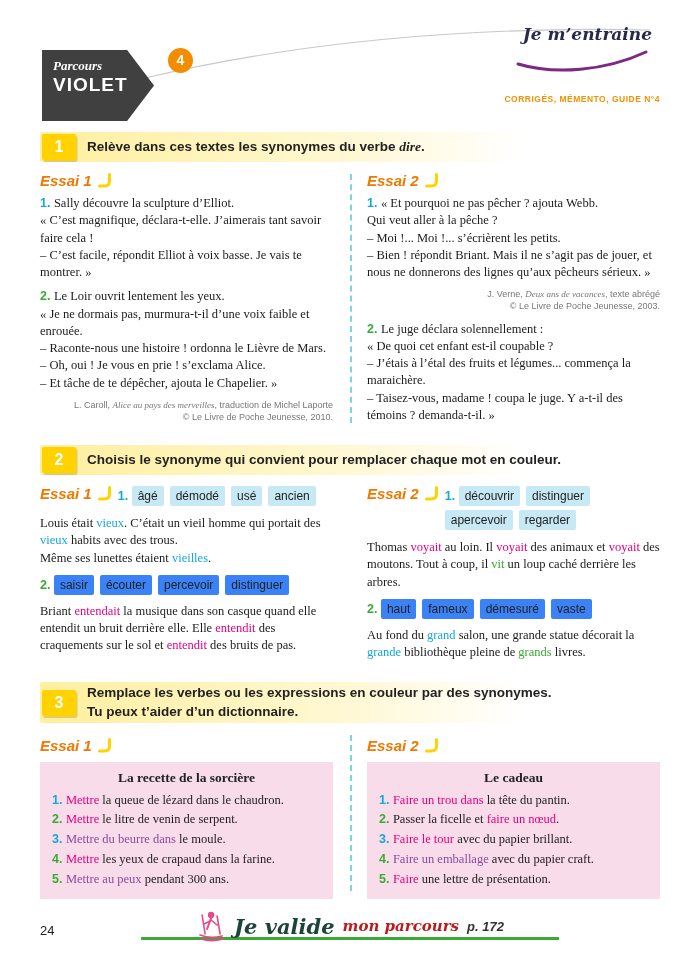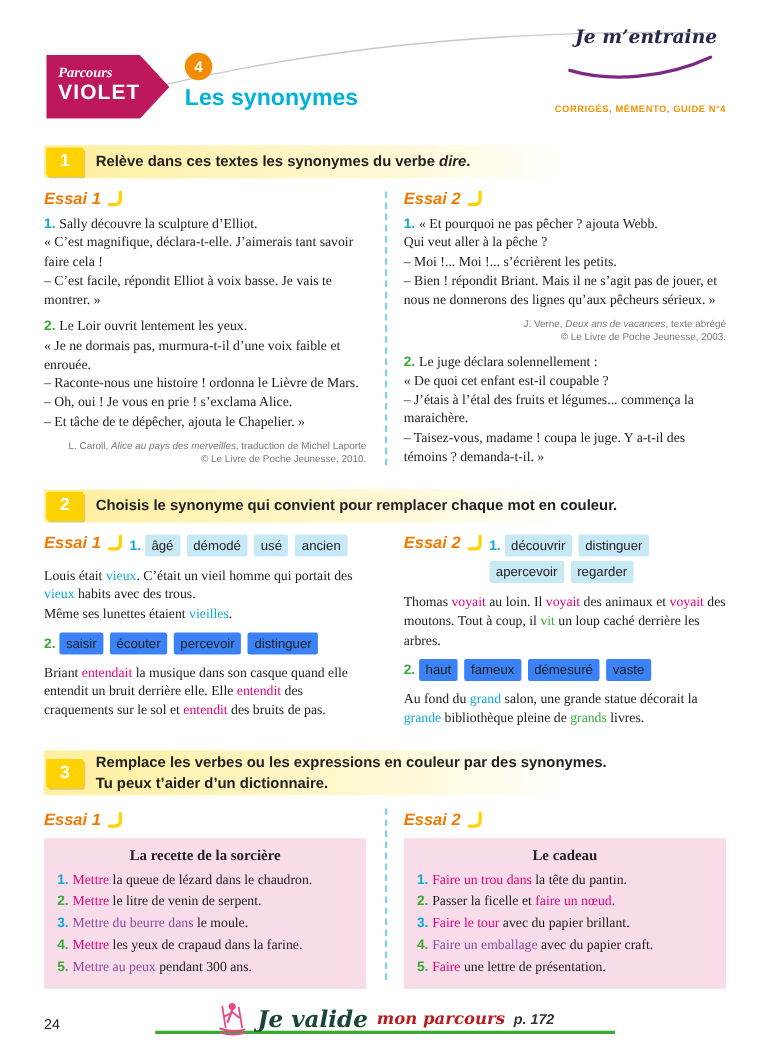--- a/index.html
+++ b/index.html
@@ -3,21 +3,21 @@
 <meta charset="utf-8">
 <style>
   * { margin:0; padding:0; box-sizing:border-box; }
   html,body { background:#fff; }
   body { width:700px; height:956px; font-family:"Liberation Serif", serif; color:#1b1b1b; }
   .page { position:relative; width:700px; height:956px; padding:0 40px; overflow:hidden; background:#fff; }
 
   
   .hdr { position:relative; height:122px; }
   .hdr-deco { position:absolute; left:0; top:0; pointer-events:none; }
-  .banner { position:absolute; left:2px; top:50px; width:112px; height:58px; background:#be185d;
+  .banner { position:absolute; left:2px; top:50px; width:112px; height:71px; background:#404040;
             clip-path:polygon(0 0,76% 0,100% 50%,76% 100%,0 100%);
             color:#fff; padding:8px 0 0 11px; font-family:"Liberation Sans", sans-serif; }
   .banner-top { font:italic 600 13px "Liberation Serif", serif; }
   .banner-main { font:700 19px "Liberation Sans", sans-serif; letter-spacing:1px; }
   .title-block { position:absolute; left:128px; top:48px; }
   .badge { width:25px; height:25px; border-radius:50%; background:#f28c00; color:#fff;
            font:700 14px/25px "Liberation Sans", sans-serif; text-align:center; margin-bottom:4px; }
   .title { font:700 21px "Liberation Sans", sans-serif; color:#00b1d8; }
   .train { position:absolute; right:8px; top:24px; font:italic 700 17px "DejaVu Serif", serif; color:#252a4d; }
   .ref { position:absolute; right:0; top:94px; color:#f39200; font:700 8.5px "Liberation Sans", sans-serif; letter-spacing:.5px; }
@@ -44,21 +44,21 @@
   .essai-mark { flex:0 0 auto; margin-top:1px; }
 
   .para { font-size:12.5px; line-height:1.38; white-space:pre-line; margin-bottom:7px; }
   .credit { font-family:"Liberation Sans", sans-serif; font-size:9px; color:#777; text-align:right;
             line-height:1.35; white-space:pre-line; margin:0 0 8px; }
   .opts { flex:1; font-size:12px; line-height:1.9; }
   .optline { font-size:12px; line-height:1.9; margin-bottom:5px; }
 
   
   .c-plain {}
-  .c-italic { font-style:italic; }
+  .c-italic { font-style:italic;font-family:Liberation Serif, serif; }
   .c-cyan { color:#12a9d8; }
   .c-magenta { color:#e5007d; }
   .c-green { color:#3aaa35; }
   .c-purple { color:#8a4a9e; }
   .c-num-cyan { color:#12a9d8; font:700 12.5px "Liberation Sans", sans-serif; }
   .c-num-green { color:#3aaa35; font:700 12.5px "Liberation Sans", sans-serif; }
   .c-chip-cyan, .c-chip-pink { display:inline-block; padding:1px 6px; margin:0 6px 3px 0; border-radius:2px;
             font-family:"Liberation Sans", sans-serif; font-size:12px; line-height:1.5; color:#222; }
   .c-chip-cyan { background:#c7e9f5; }
   .c-chip-pink { background:#3b82f6; }
@@ -89,21 +89,20 @@
     <svg class="hdr-deco" width="620" height="118" viewBox="0 0 620 118">
       <path d="M105 78 C250 44 420 26 610 30" fill="none" stroke="#c8c8c8" stroke-width="1.2"></path>
       <path d="M478 64 C515 75 565 71 606 52" fill="none" stroke="#7b2982" stroke-width="3" stroke-linecap="round"></path>
     </svg>
     <div class="banner">
       <div class="banner-top">Parcours</div>
       <div class="banner-main">VIOLET</div>
     </div>
     <div class="title-block">
       <div class="badge">4</div>
-      <h1 class="title">Les synonymes</h1>
     </div>
     <div class="train">Je m’entraine</div>
     <div class="ref">CORRIGÉS, MÉMENTO, GUIDE N°4</div>
   </header>
 
   <section class="ex">
     <div class="ex-head">
       <span class="ex-num">1</span>
       <p class="ex-instr"><span class="c-plain">Relève dans ces textes les synonymes du verbe </span><span class="c-italic">dire</span><span class="c-plain">.</span></p>
     </div>

